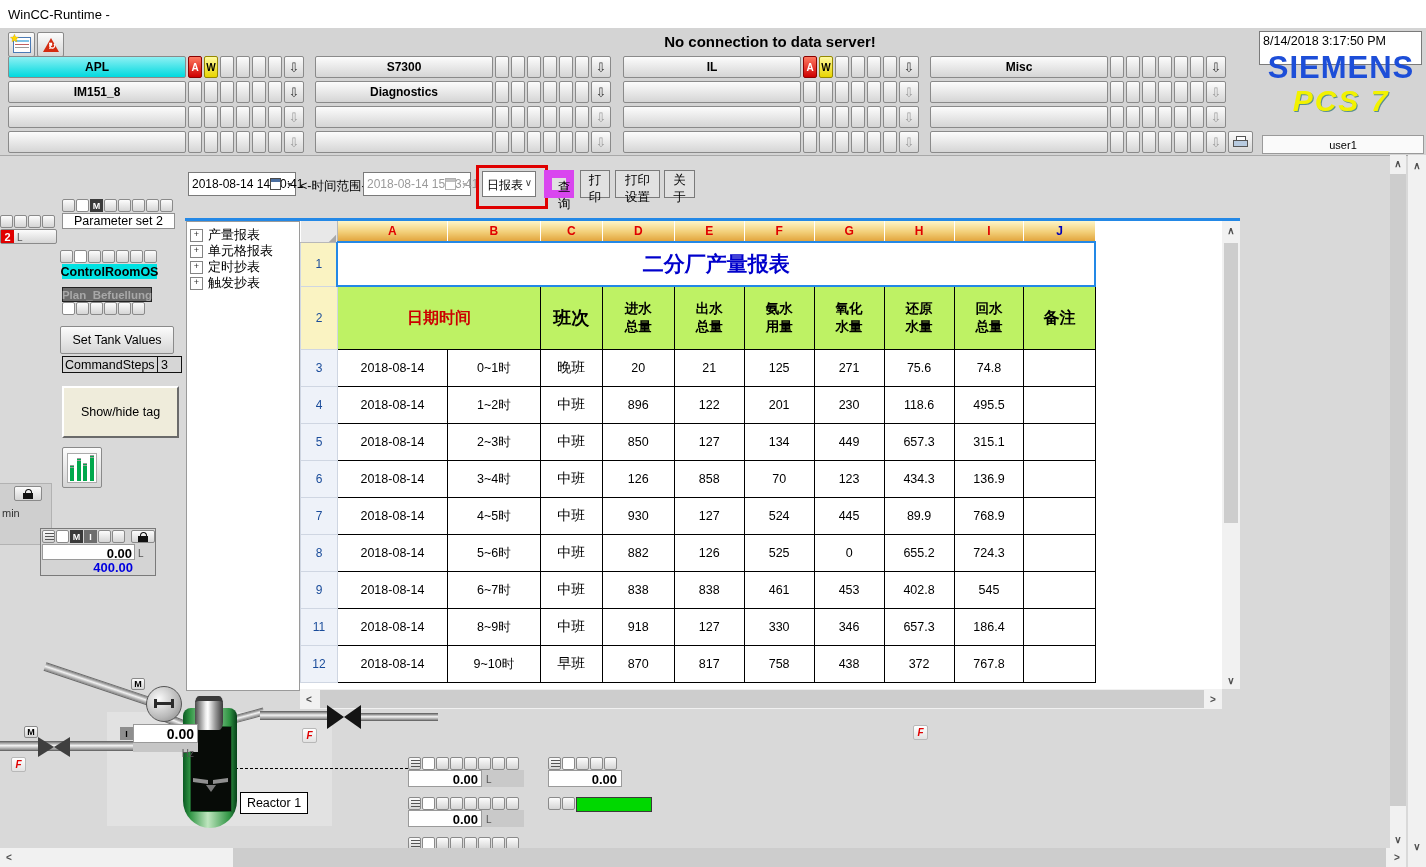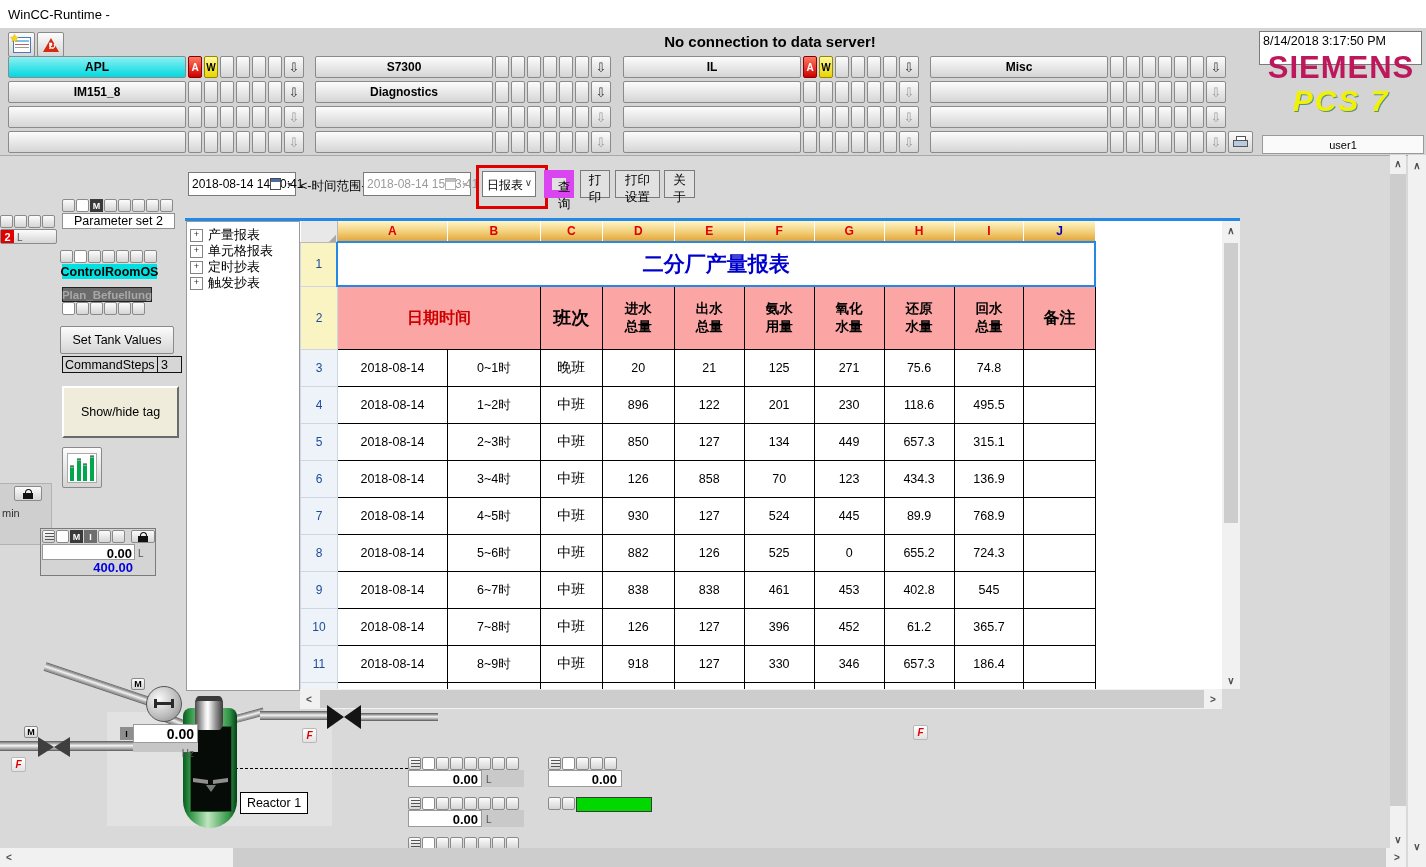--- a/index.html
+++ b/index.html
@@ -29,21 +29,21 @@
   .ov-big{width:178px;font-weight:bold;font-size:12px;display:flex;align-items:center;justify-content:center;}
   .ov-big.cyan{background:linear-gradient(#8df0f3,#00d9df);}
   .cell{width:14px;height:22px;display:flex;align-items:center;justify-content:center;}
   .acell{background:linear-gradient(#ff7a62,#cf0000);color:#fff;font-weight:bold;font-size:10px;border-color:#8a0000;}
   .wcell{background:linear-gradient(#fffa9e,#e8d400);color:#000;font-weight:bold;font-size:10px;border-color:#948700;}
   .ovarrow{width:20px;height:22px;display:flex;align-items:center;justify-content:center;font-size:13px;}
   .printer-icon{width:15px;height:12px;position:relative;}
   .printer-icon .paper{position:absolute;left:3px;top:0;width:8px;height:4px;background:#fff;border:1px solid #555;}
   .printer-icon .bodyp{position:absolute;left:0;top:4px;width:13px;height:5px;background:#b8cbe0;border:1px solid #555;}
   .clockbox{background:#fff;border:1px solid #7a7a7a;font-size:12.5px;padding:2px 0 0 3px;box-sizing:border-box;}
-  .siemens{color:#be185d;font-weight:bold;font-size:31px;letter-spacing:1px;}
+  .siemens{color:#1d4ed8;font-weight:bold;font-size:31px;letter-spacing:1px;}
   .pcs7{color:#f2f200;font-weight:bold;font-style:italic;font-size:30px;letter-spacing:2px;text-shadow:1px 1px 0 #5a8f8f;}
   .userbox{background:#fafafa;border:1px solid #9a9a9a;font-size:11px;}
 
   
   .dtp{background:#fff;border:1px solid #7a7a7a;box-sizing:border-box;font-size:12px;}
   .dtp .txt{position:absolute;left:3px;top:4px;white-space:nowrap;}
   .dtp.disabled{color:#9a9a9a;}
   .cal-icon{position:absolute;right:14px;top:5px;width:11px;height:12px;border:1px solid #4a4a4a;background:#fff;box-sizing:border-box;}
   .cal-icon i{display:block;height:3px;background:#4a6ea0;}
   .dtp.disabled .cal-icon{border-color:#b0b0b0;} .dtp.disabled .cal-icon i{background:#c0c0c0;}
@@ -65,21 +65,21 @@
   .sheet th,.sheet td{padding:0;overflow:hidden;}
   .colhdr{height:20px;background:linear-gradient(#fdf5c8,#f2cf78 55%,#e2a53e);border-right:1px solid #fff;
           font-weight:bold;font-size:12px;color:#e00000;}
   .colhdr.colj{color:#0000b8;}
   .corner{background:#e8e8e8;border-right:1px solid #b8b8b8;border-bottom:1px solid #b8b8b8;position:relative;}
   .corner .tri{position:absolute;right:1px;bottom:-1px;font-size:9px;color:#a8a8a8;}
   .rowhdr{background:#eef2f9;color:#1a4c9a;font-size:12px;font-weight:normal;border:1px solid #cfd6e2;}
   .rowhdr.ylw{background:#faf3c2;}
   .titlecell{border:2px solid #2388e6;background:#fff;height:42px;text-align:center;
              font-size:21px;font-weight:bold;color:#0000cc;}
-  .h{border:1px solid #000;background:#fca5a5;height:62px;text-align:center;font-weight:bold;}
+  .h{border:1px solid #000;background:#bef264;height:62px;text-align:center;font-weight:bold;}
   .hdate{color:#cc0000;font-size:16px;} .hshift{font-size:18px;}
   .hsmall{font-size:13.5px;white-space:pre-line;line-height:1.3;} .hnote{font-size:16px;}
   .d{border:1px solid #000;background:#fff;height:36px;text-align:center;font-size:12.5px;}
   .d.shift{font-size:14px;}
 
   
   .sbtrack{background:#f1f1f1;}
   .sbthumb{background:#cdcdcd;}
   .sbbtn{background:#f1f1f1;color:#505050;font-size:10px;display:flex;align-items:center;justify-content:center;font-weight:bold;}
 
@@ -512,33 +512,20 @@
           <td class="d shift">中班</td>
           <td class="d">838</td>
           <td class="d">838</td>
           <td class="d">461</td>
           <td class="d">453</td>
           <td class="d">402.8</td>
           <td class="d">545</td>
           <td class="d"></td>
         </tr>
         <tr>
-          <th class="rowhdr">10</th>
-          <td class="d">2018-08-14</td>
-          <td class="d">7~8时</td>
-          <td class="d shift">中班</td>
-          <td class="d">126</td>
-          <td class="d">127</td>
-          <td class="d">396</td>
-          <td class="d">452</td>
-          <td class="d">61.2</td>
-          <td class="d">365.7</td>
-          <td class="d"></td>
-        </tr>
-        <tr>
           <th class="rowhdr">11</th>
           <td class="d">2018-08-14</td>
           <td class="d">8~9时</td>
           <td class="d shift">中班</td>
           <td class="d">918</td>
           <td class="d">127</td>
           <td class="d">330</td>
           <td class="d">346</td>
           <td class="d">657.3</td>
           <td class="d">186.4</td>

